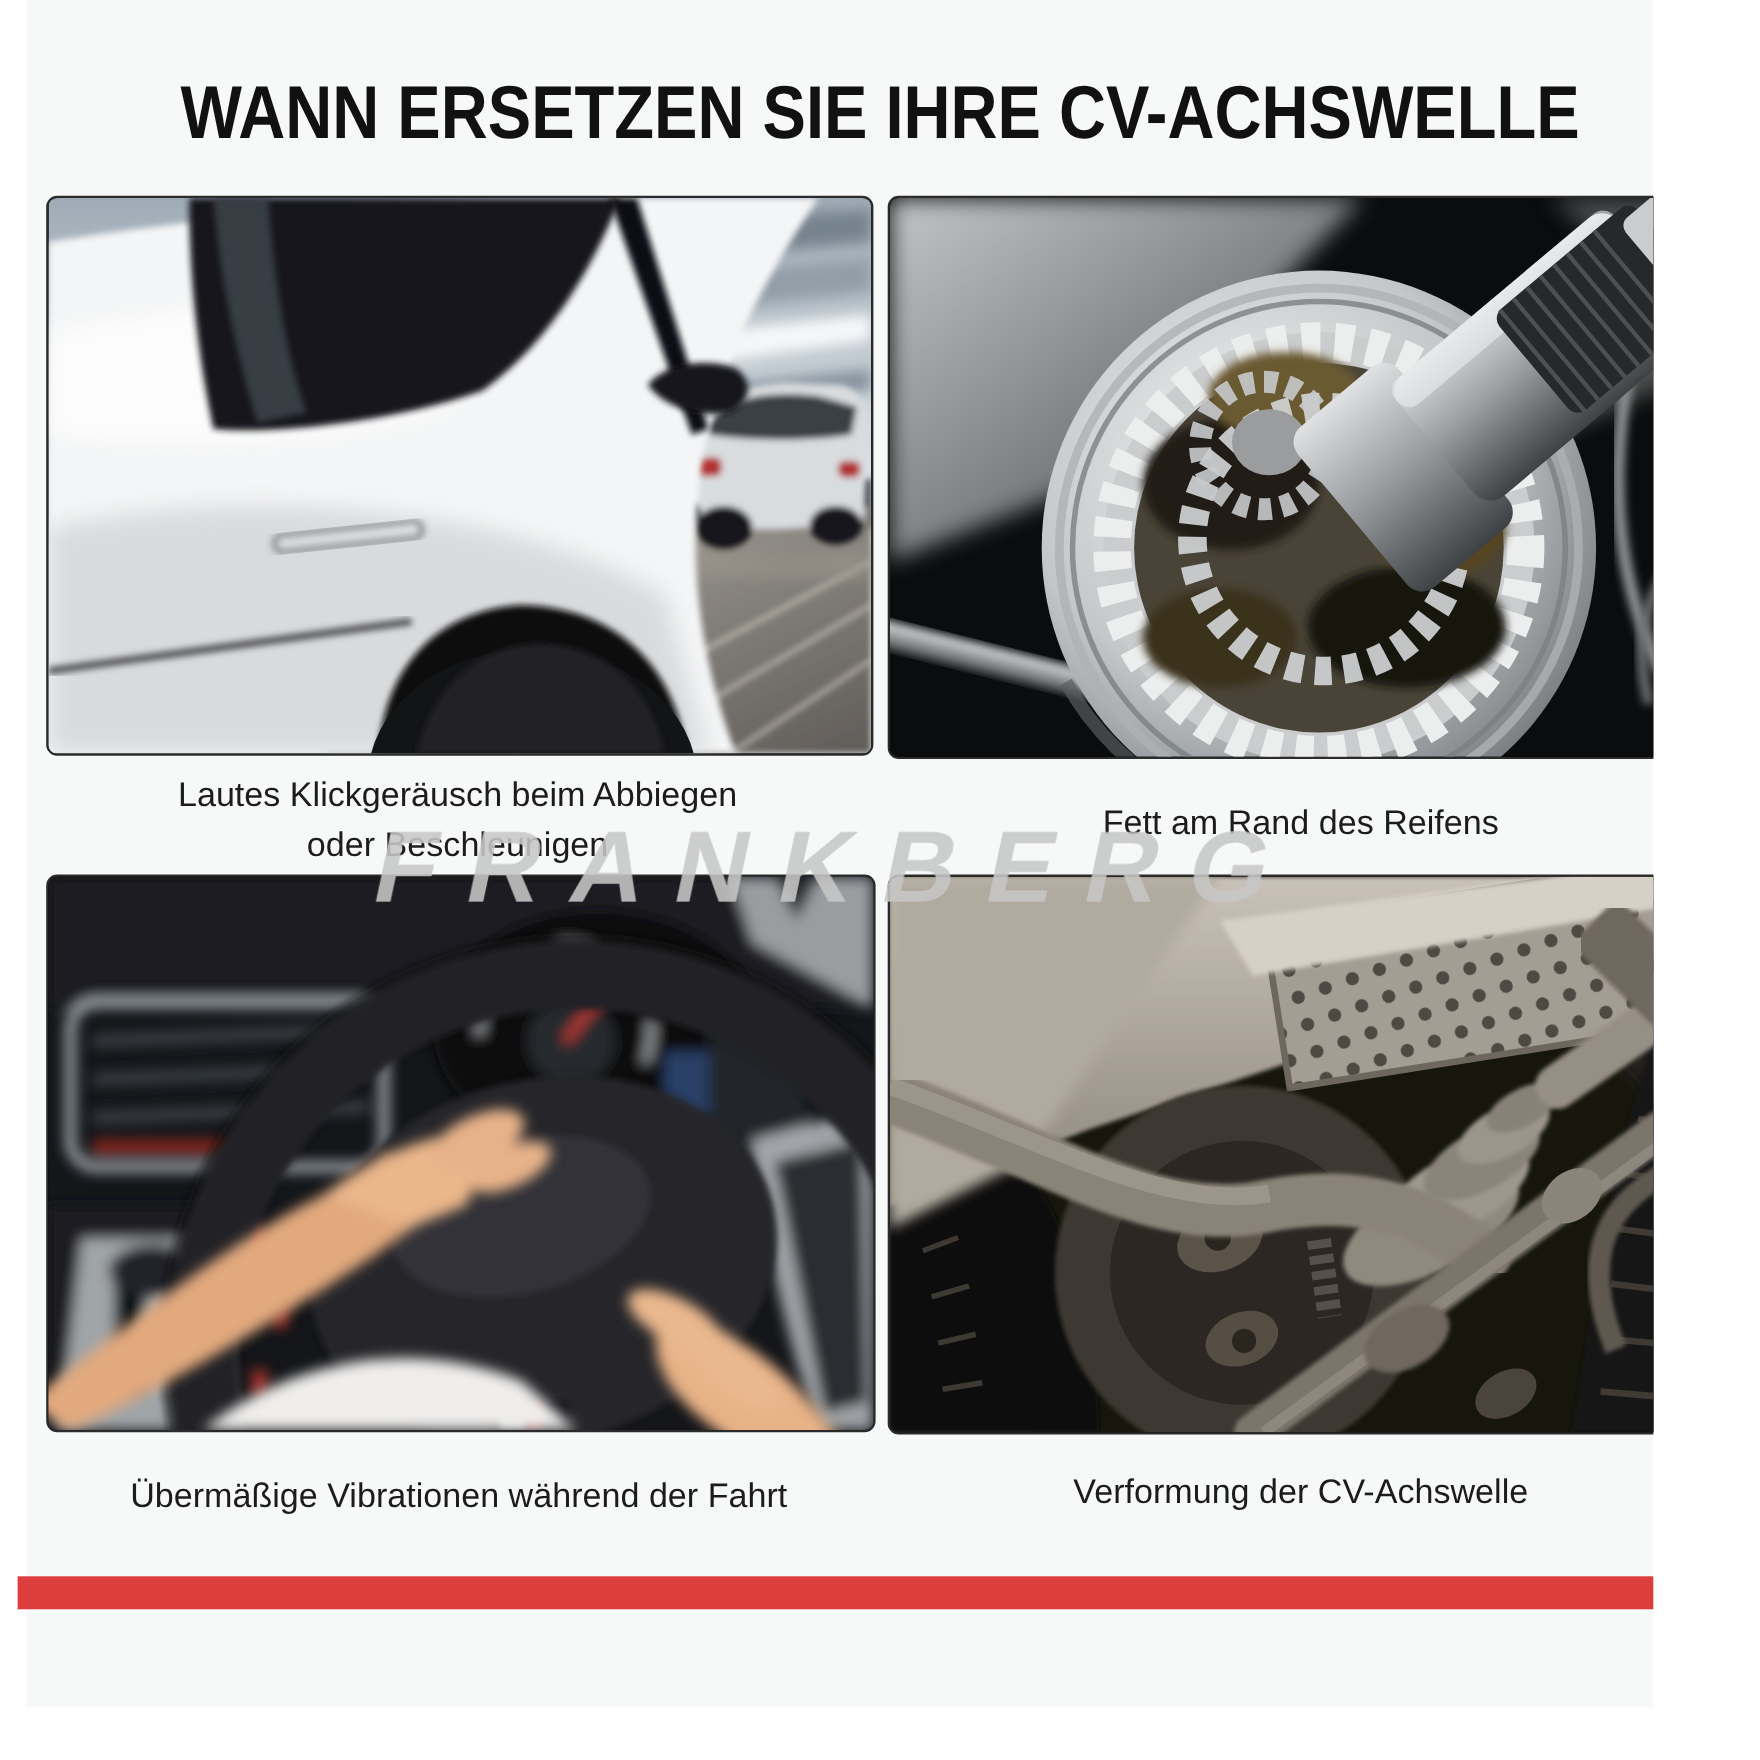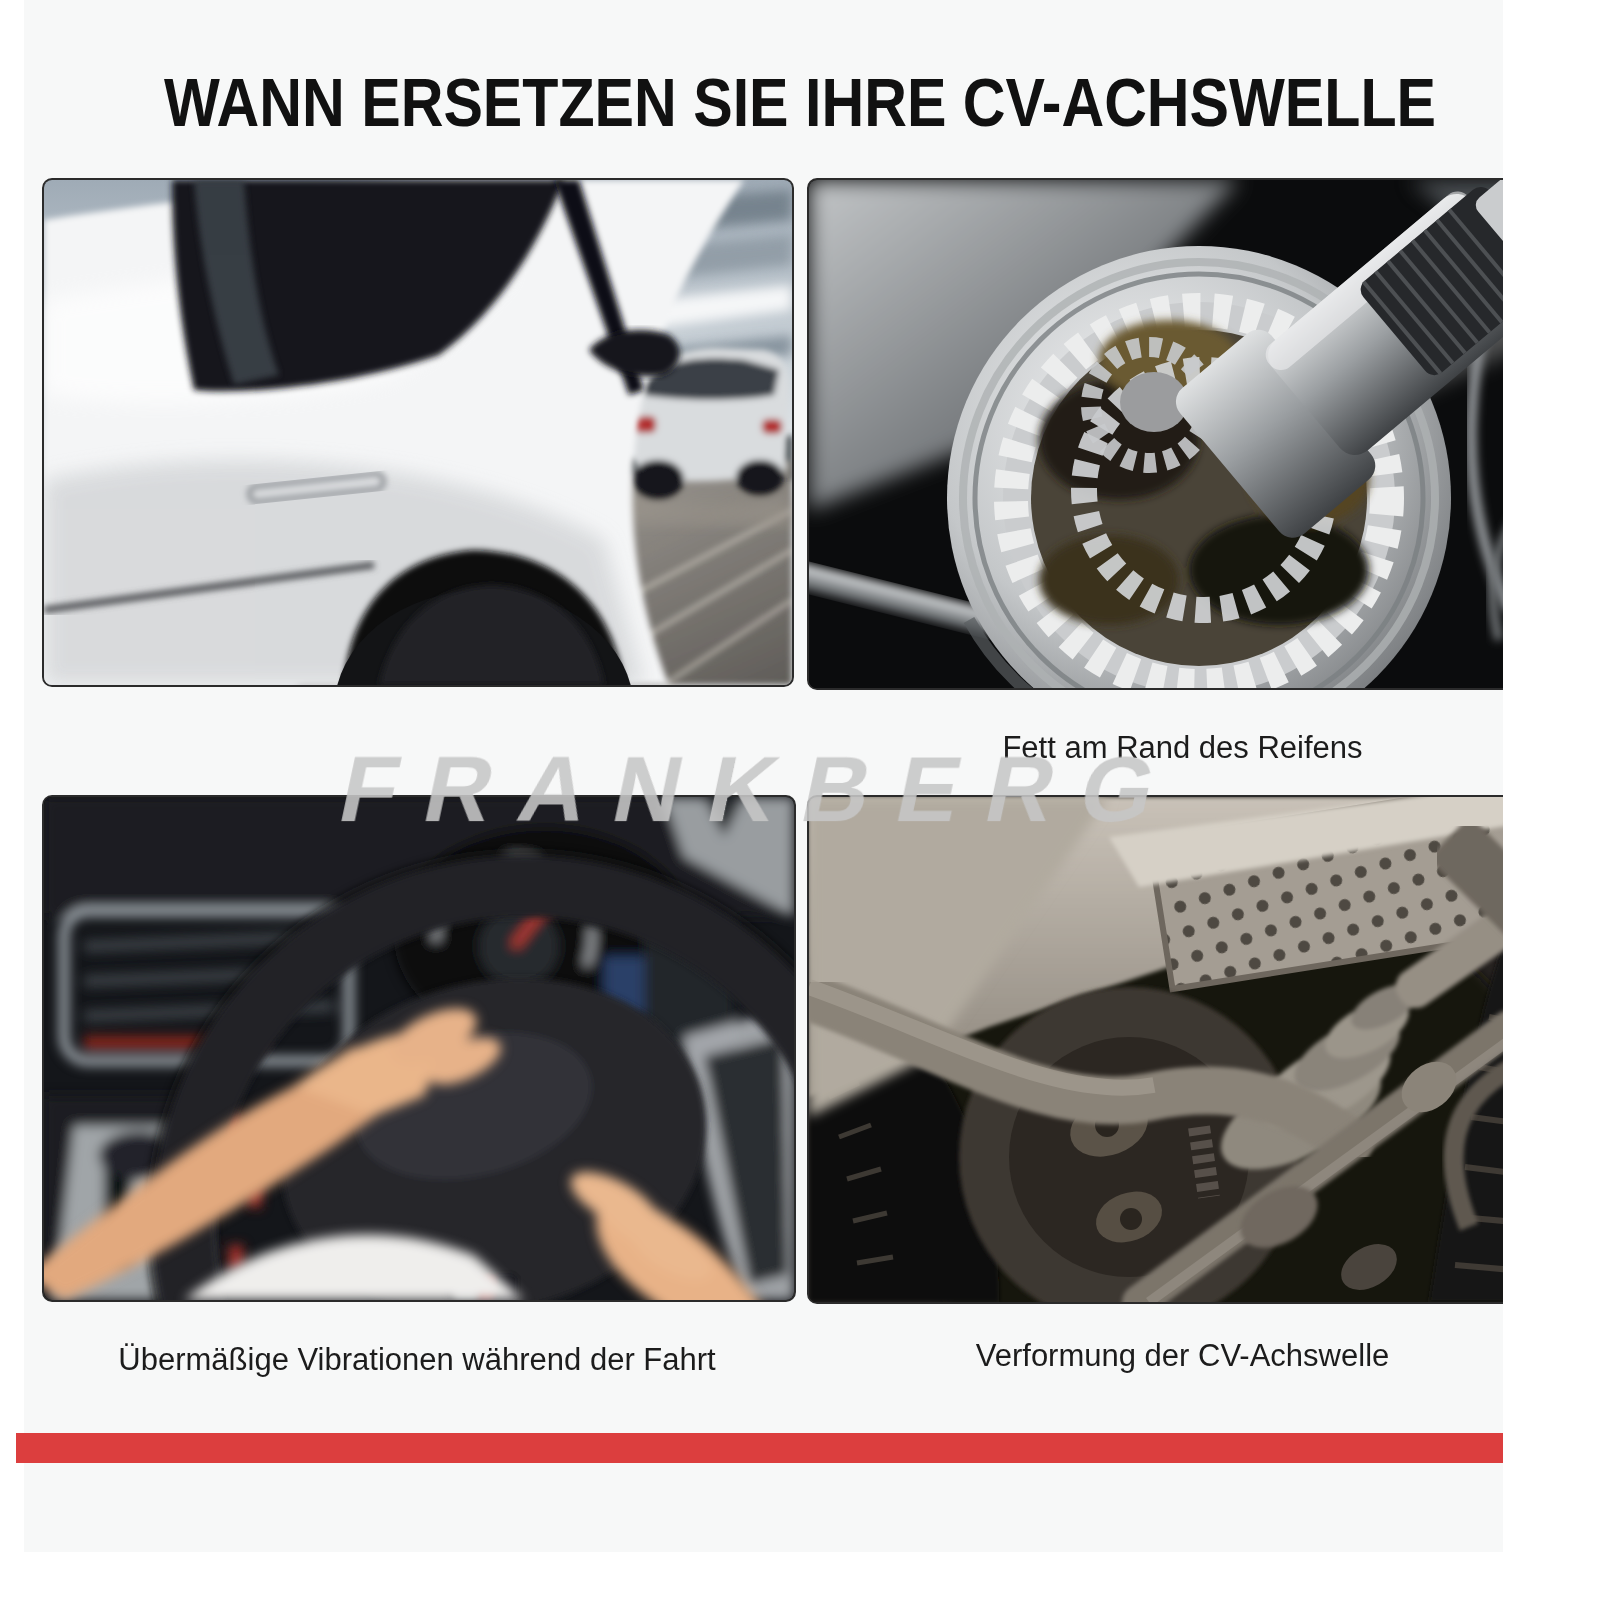--- a/index.html
+++ b/index.html
@@ -310,20 +310,24 @@
       <ellipse cx="620" cy="290" rx="30" ry="22" fill="#8b8479" transform="rotate(-37 620 290)"></ellipse>
       <path d="M751,250 C660,280 620,330 660,430" stroke="#5f584f" stroke-width="20" fill="none" filter="url(#u-b2)"></path>
       <path d="M390,330 l10,70" stroke="#57504a" stroke-width="22" stroke-dasharray="8 6"></path>
       <ellipse cx="470" cy="420" rx="42" ry="26" fill="#6f685f" transform="rotate(-30 470 420)" filter="url(#u-b2)"></ellipse>
       <ellipse cx="560" cy="470" rx="30" ry="20" fill="#4a443d" transform="rotate(-30 560 470)"></ellipse>
     </svg>
   </div>
 
   <div class="watermark z5">FRANKBERG</div>
 
+  <div class="caption cap-1">
+    <span>Lautes Klickgeräusch beim Abbiegen</span>
+    <span>oder Beschleunigen</span>
+  </div>
   <div class="caption cap-2">
     <span>Fett am Rand des Reifens</span>
   </div>
   <div class="caption cap-3">
     <span>Übermäßige Vibrationen während der Fahrt</span>
   </div>
   <div class="caption cap-4">
     <span>Verformung der CV-Achswelle</span>
   </div>
 

